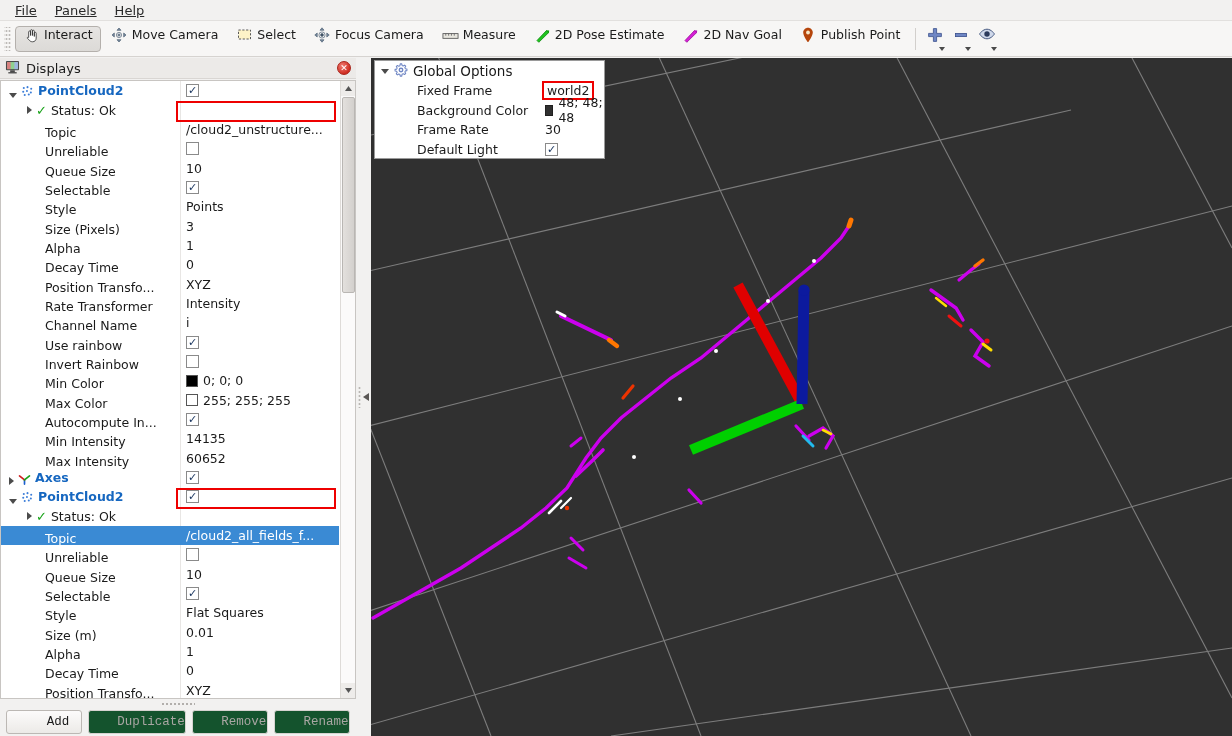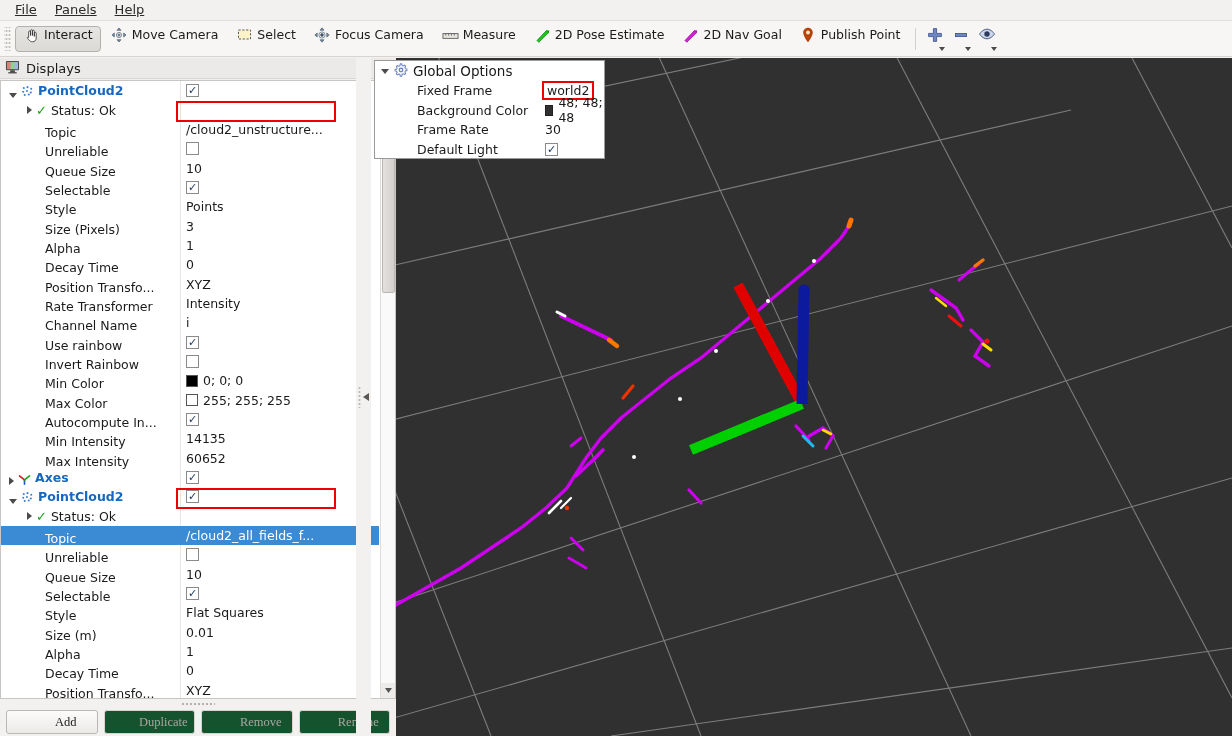--- a/index.html
+++ b/index.html
@@ -9,21 +9,21 @@
     font-size: 12.5px;
     background: #f2f1f0;
     overflow: hidden;
     color: #1a1a1a;
   }
   #app { position: relative; width: 1232px; height: 736px; }
 
   
   .menubar {
     height: 21px; background: #f2f1f0;
-    display: flex; padding-left: 6px;
+    display: flex; align-items: center; padding-left: 6px;
     border-bottom: 1px solid #e2e0de;
   }
   .menubar .mi {
     padding: 2px 9px; font-size: 13px; color: #2a2a2a;
     line-height: 15px; cursor: default;
   }
   .menubar .mi u { text-decoration: underline; }
 
   
   .toolbar {
@@ -85,21 +85,21 @@
   }
   .swatch-dark { width: 11px; height: 11px; background: #303030; border: 1px solid #202020; display: inline-block; }
   .ckbox {
     width: 13px; height: 13px; border: 1px solid #8a8a8a; background: #fff;
     display: inline-flex; align-items: center; justify-content: center;
     font-size: 11px; color: #15315c; line-height: 1;
   }
 
   
   #dock {
-    position: absolute; left: 0; top: 58px; width: 396px; height: 678px;
+    position: absolute; left: 0; top: 58px; width: 356px; height: 678px;
     background: #f2f1f0; display: flex; flex-direction: column;
   }
   .dock-title {
     height: 21px; background: #eceae8; border-bottom: 1px solid #d9d6d3;
     display: flex; align-items: center; padding: 0 5px; gap: 6px;
   }
   .dock-title .t { font-size: 13px; color: #1a1a1a; flex: 1; }
   .closebtn {
     width: 14px; height: 14px; border-radius: 50%;
     background: radial-gradient(circle at 35% 32%, #f07b72, #cf2c20 72%);
@@ -150,21 +150,21 @@
     width: 34px; height: 4px;
     background-image: radial-gradient(#b2afac 1px, transparent 1.1px);
     background-size: 4px 4px;
   }
   .btnrow { height: 28px; display: flex; align-items: center; gap: 6px; padding: 0 6px; background: #f2f1f0; }
   .pbtn {
     flex: 1; height: 24px; border: 1px solid #bcb8b4; border-radius: 3px;
     background: linear-gradient(#fcfbfb,#eceae7);
     font-size: 12.5px; color: #1a1a1a;
     display: flex; align-items: center; justify-content: center;
-    font-family: Liberation Serif, serif;
+    font-family: Liberation Mono, monospace;
     padding-left: 28px;
   }
   .pbtn.dis { color: #a9a6a3; border-color: #d6d3d0; background: #14532d; }
 
   .splitter {
     position: absolute; left: 356px; top: 58px; width: 15px; height: 678px;
     background: #f2f1f0; display: flex; align-items: center; justify-content: center; gap: 2px;
   }
   .splitter .sd {
     width: 3px; height: 22px;

